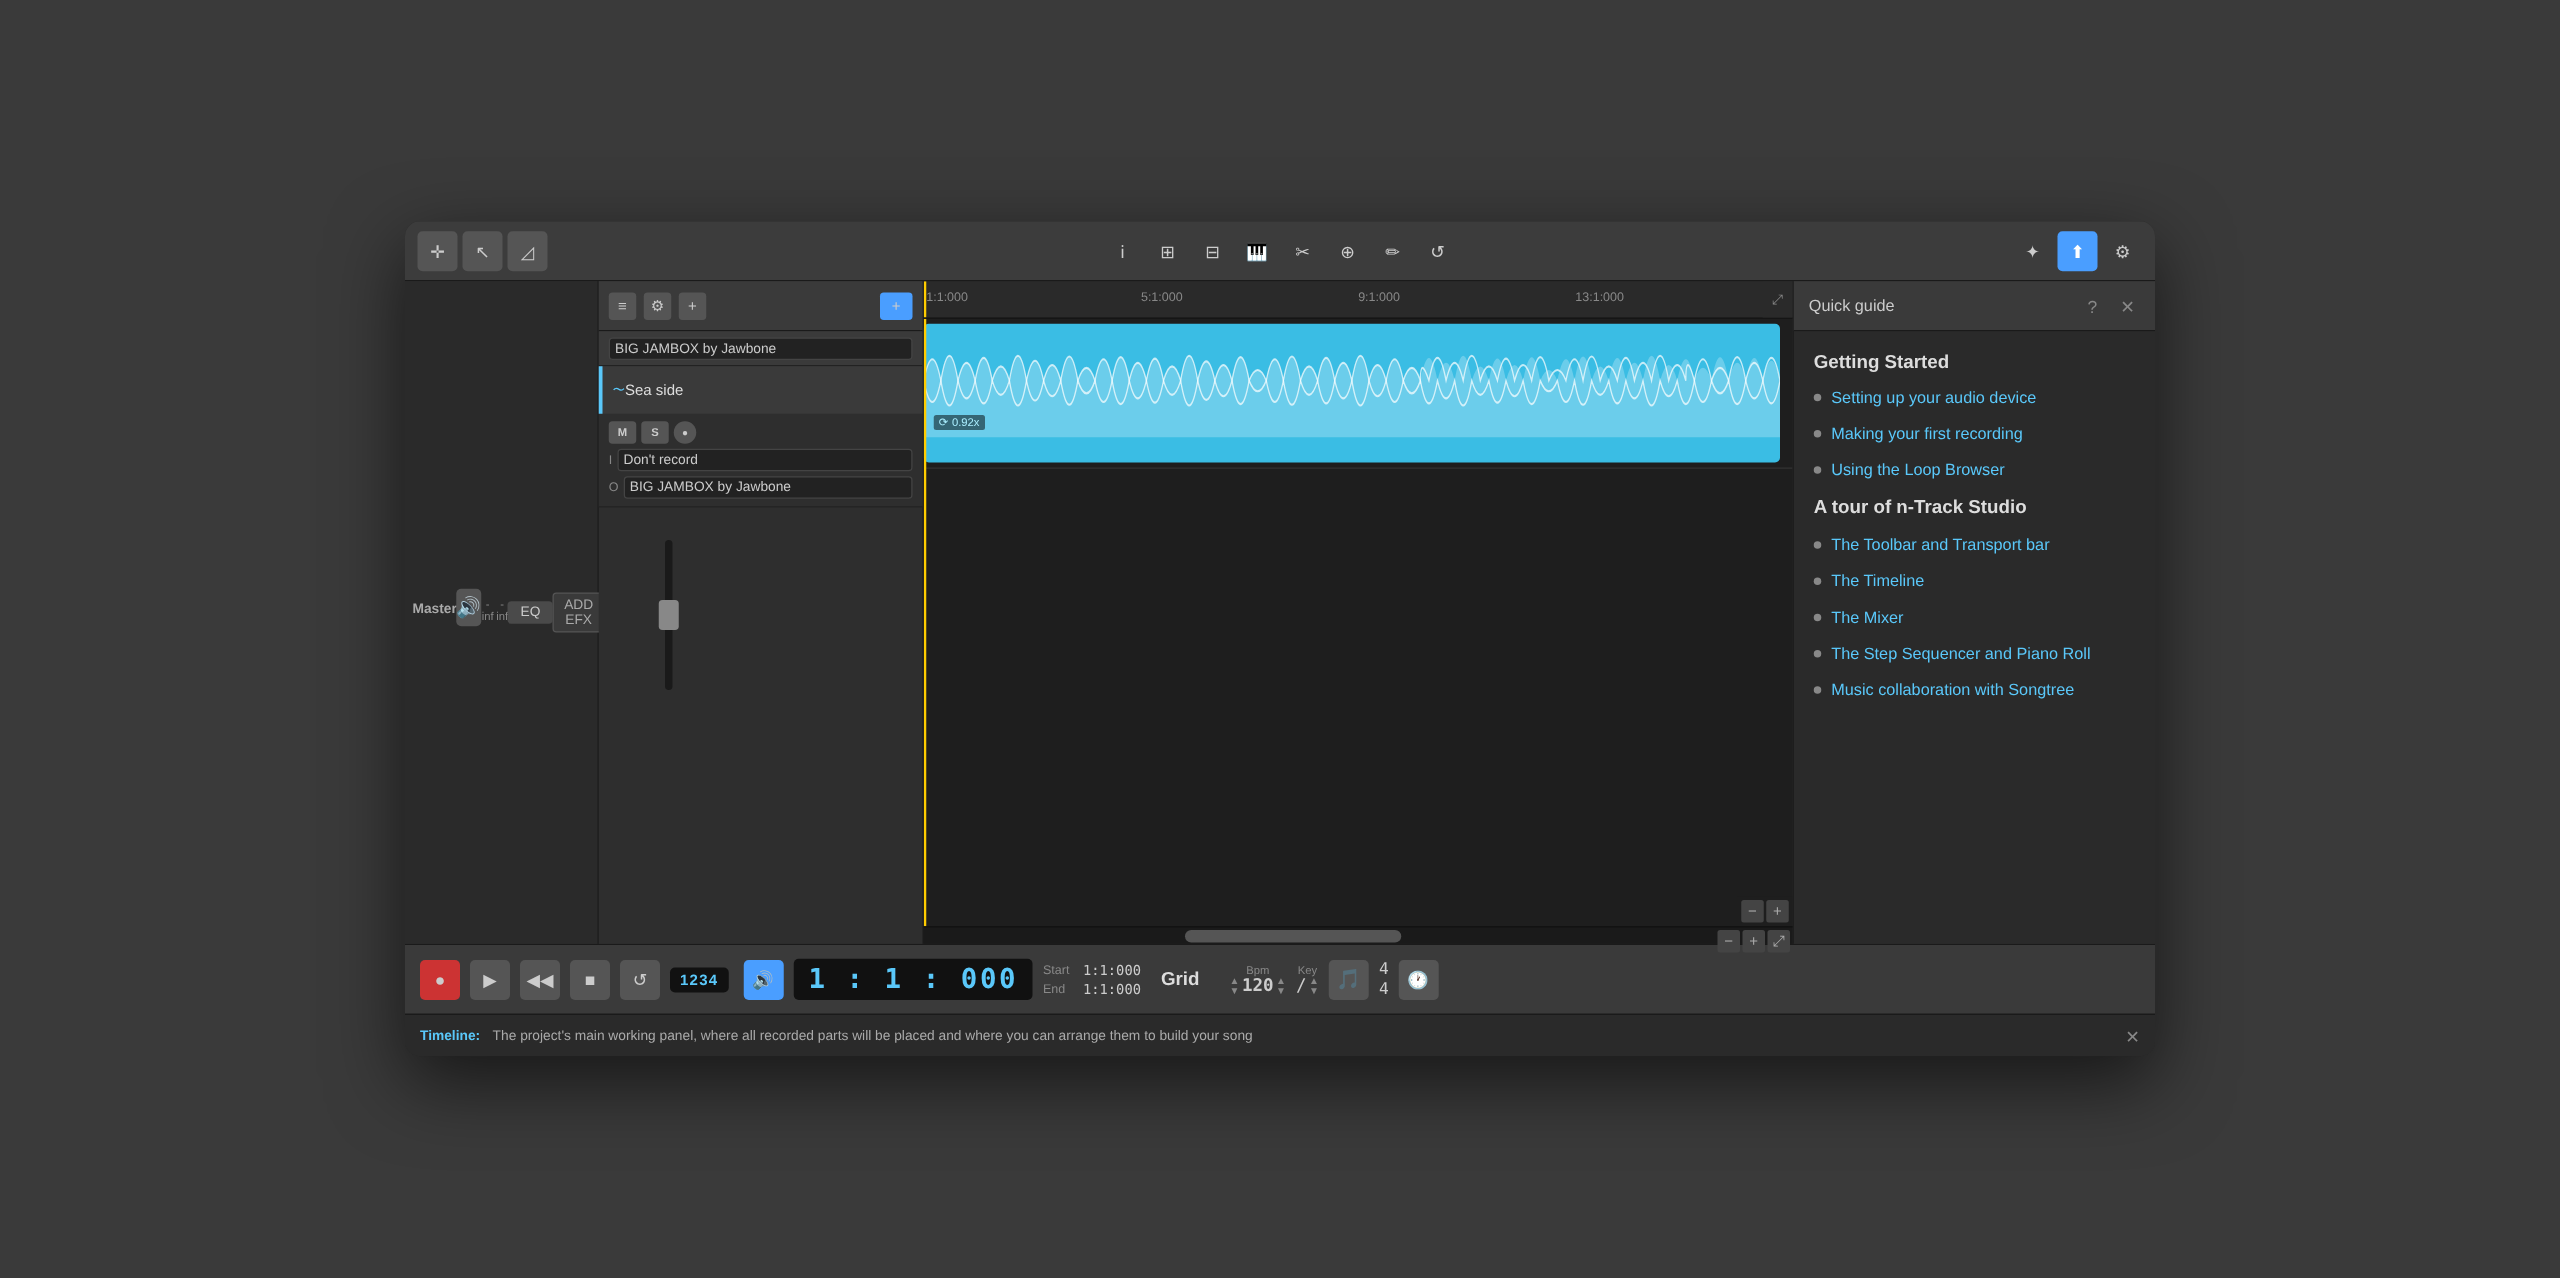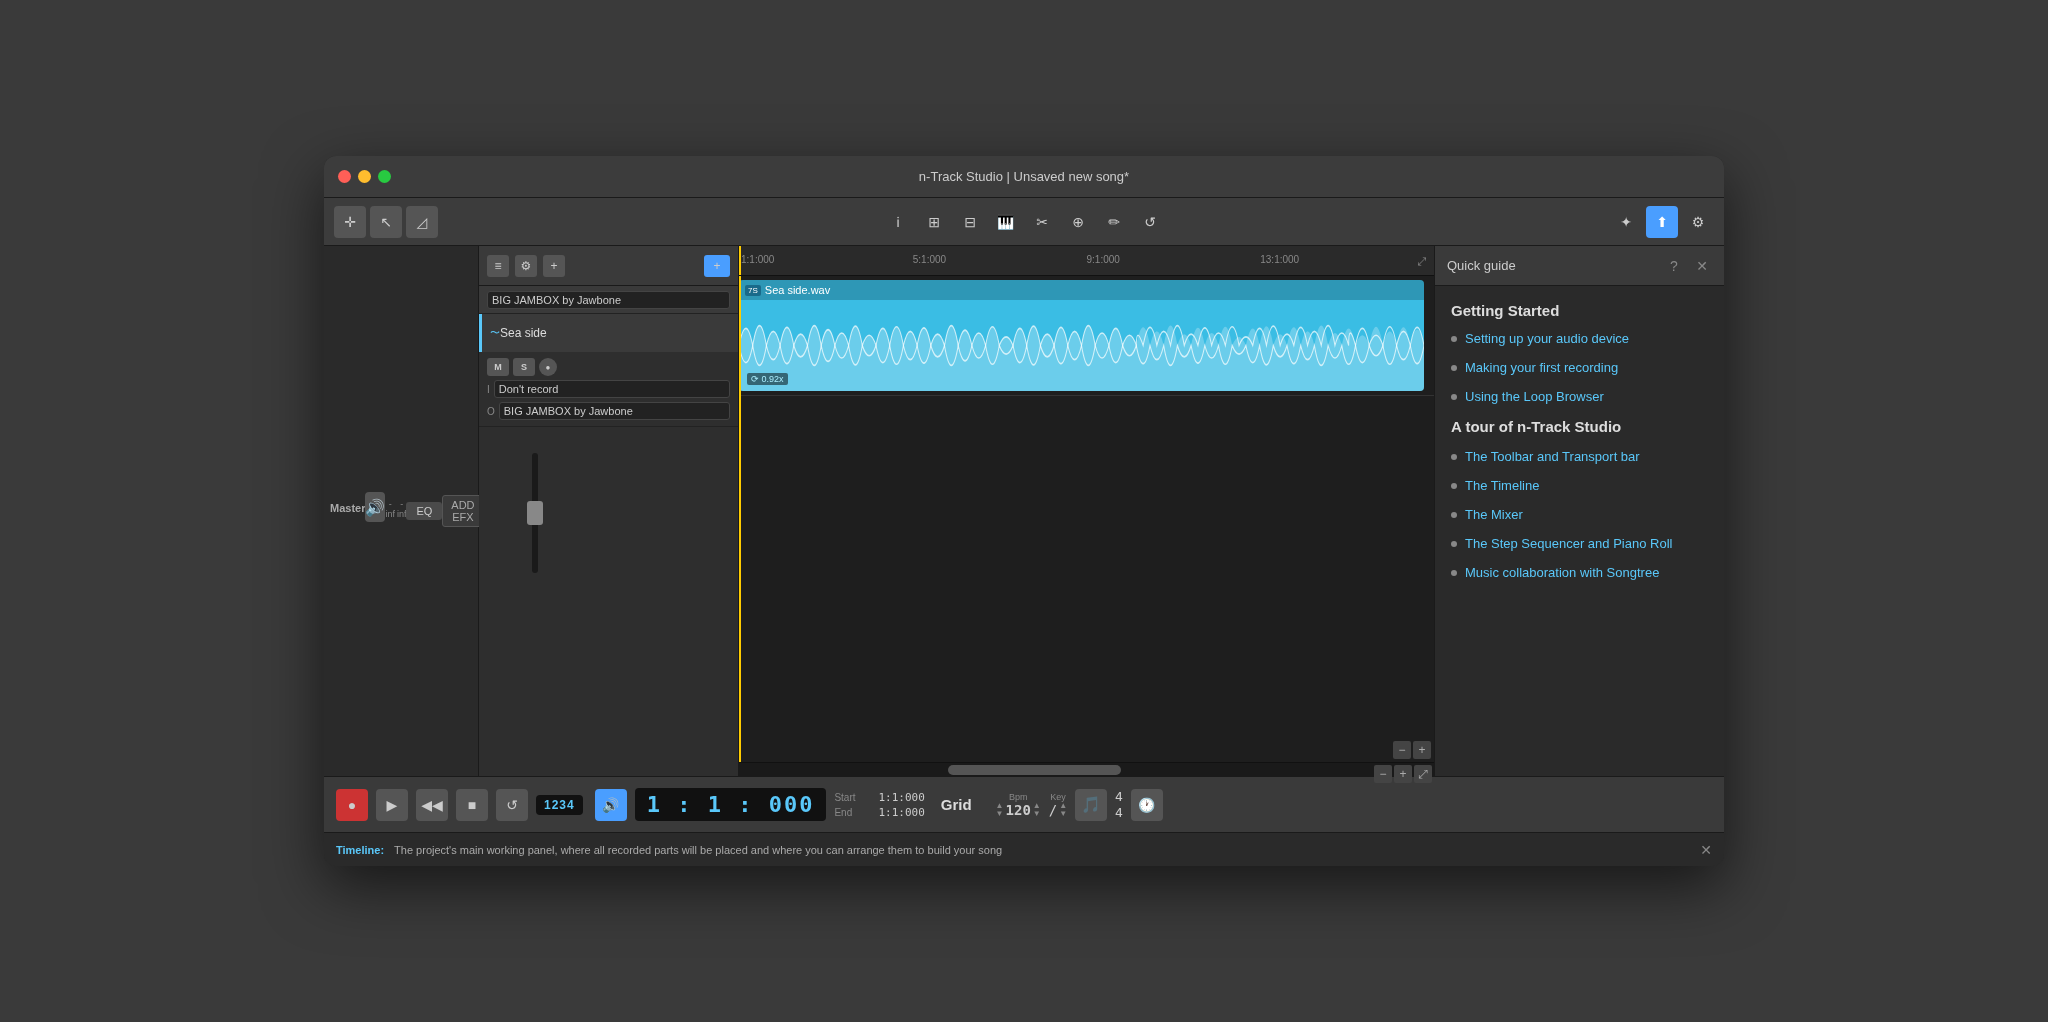--- a/index.html
+++ b/index.html
@@ -566,21 +566,21 @@
       gap: 4px;
     }
     .transport-info {
       display: flex;
       flex-direction: column;
       gap: 2px;
     }
     .transport-time-row {
       display: flex;
       align-items: center;
-      gap: 16px;
+      gap: 4px;
       color: #aaa;
       font-size: 11px;
     }
     .transport-time-label {
       color: #888;
       font-size: 10px;
       min-width: 28px;
     }
     .transport-time-val {
       color: #ccc;
@@ -689,28 +689,20 @@
       align-items: center;
       gap: 4px;
       margin-left: auto;
     }
   </style>
 </head>
 <body>
 
 <div class="window">
 
-  <div class="title-bar">
-    <div class="traffic-lights">
-      <div class="traffic-light tl-close"></div>
-      <div class="traffic-light tl-minimize"></div>
-      <div class="traffic-light tl-maximize"></div>
-    </div>
-    <span class="title-text">n-Track Studio | Unsaved new song*</span>
-  </div>
 
   <div class="toolbar">
     <button class="toolbar-btn">✛</button>
     <button class="toolbar-btn">↖</button>
     <button class="toolbar-btn">◿</button>
     <div class="toolbar-spacer"></div>
     <div class="toolbar-center">
       <button class="toolbar-right-btn">ℹ</button>
       <button class="toolbar-right-btn">⊞</button>
       <button class="toolbar-right-btn">⊟</button>
@@ -806,24 +798,20 @@
         <span class="ruler-marker" style="left:75%;">13:1:000</span>
         <button class="expand-btn">⤢</button>
       </div>
 
       <div class="timeline-tracks">
 
         <div style="position:absolute;left:0;top:0;width:2px;height:100%;background:#ffcc00;z-index:10;"></div>
 
         <div class="audio-track-lane">
           <div class="audio-clip">
-            <div class="audio-clip-header">
-              <span class="clip-badge">7S</span>
-              <span class="clip-name">Sea side.wav</span>
-            </div>
             <div class="waveform-display">
               <svg class="waveform-svg" viewBox="0 0 1000 80" preserveAspectRatio="none" xmlns="http://www.w3.org/2000/svg">
                 <rect width="1000" height="80" fill="transparent"></rect>
 
                 <g fill="rgba(255,255,255,0.6)">
                   
                   
                 </g>
 
                 <path d="M0,40 Q10,10 20,40 Q30,5 40,40 Q50,15 60,40 Q70,8 80,40 Q90,20 100,40 Q110,5 120,40 Q130,12 140,40 Q150,18 160,40 Q170,6 180,40 Q190,22 200,40 Q210,10 220,40 Q230,7 240,40 Q250,15 260,40 Q270,9 280,40 Q290,20 300,40 Q310,5 320,40 Q330,13 340,40 Q350,18 360,40 Q370,7 380,40 Q390,25 400,40 Q410,10 420,40 Q430,6 440,40 Q450,20 460,40 Q470,8 480,40 Q490,15 500,40 Q510,5 520,40 Q530,18 540,40 Q550,10 560,40 Q570,22 580,40 Q580,22 590,40 Q600,8 610,40 Q620,15 630,40 Q640,5 650,40 Q660,20 670,40 Q680,9 690,40 Q700,18 710,40 Q720,7 730,40 Q740,25 750,40 Q760,10 770,40 Q780,6 790,40 Q800,20 810,40 Q820,8 830,40 Q840,15 850,40 Q860,5 870,40 Q880,18 890,40 Q890,18 900,40 Q910,10 920,40 Q930,22 940,40 Q950,7 960,40 Q970,15 980,40 Q990,8 1000,40" fill="none" stroke="rgba(255,255,255,0.7)" stroke-width="1.5"></path>

